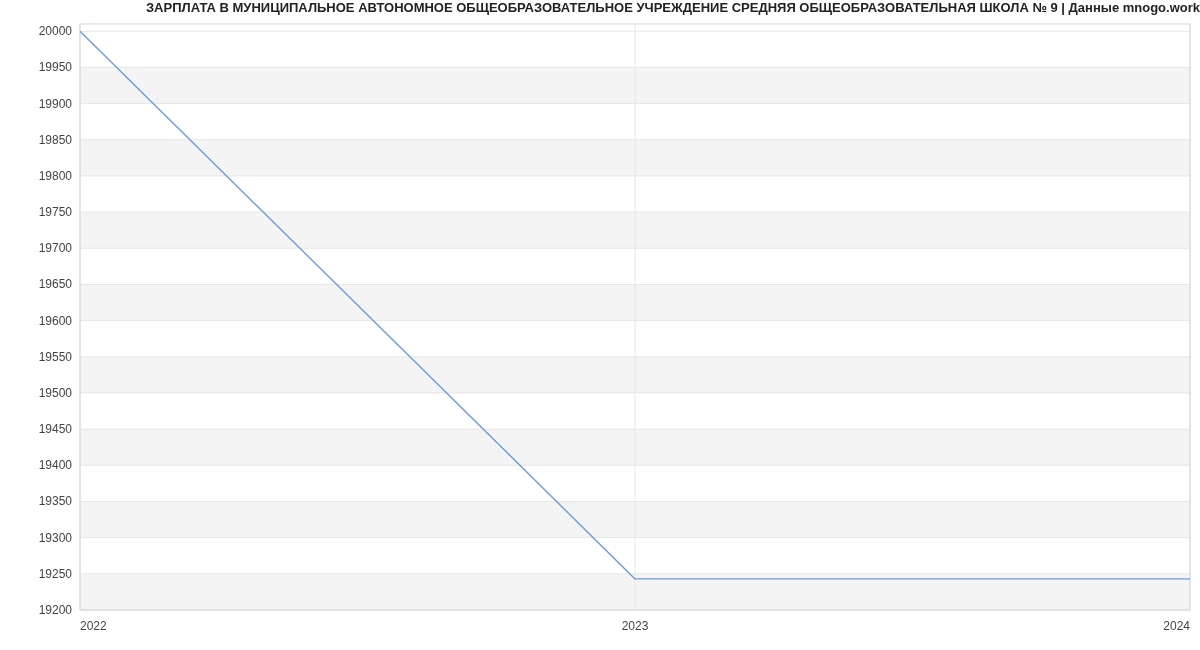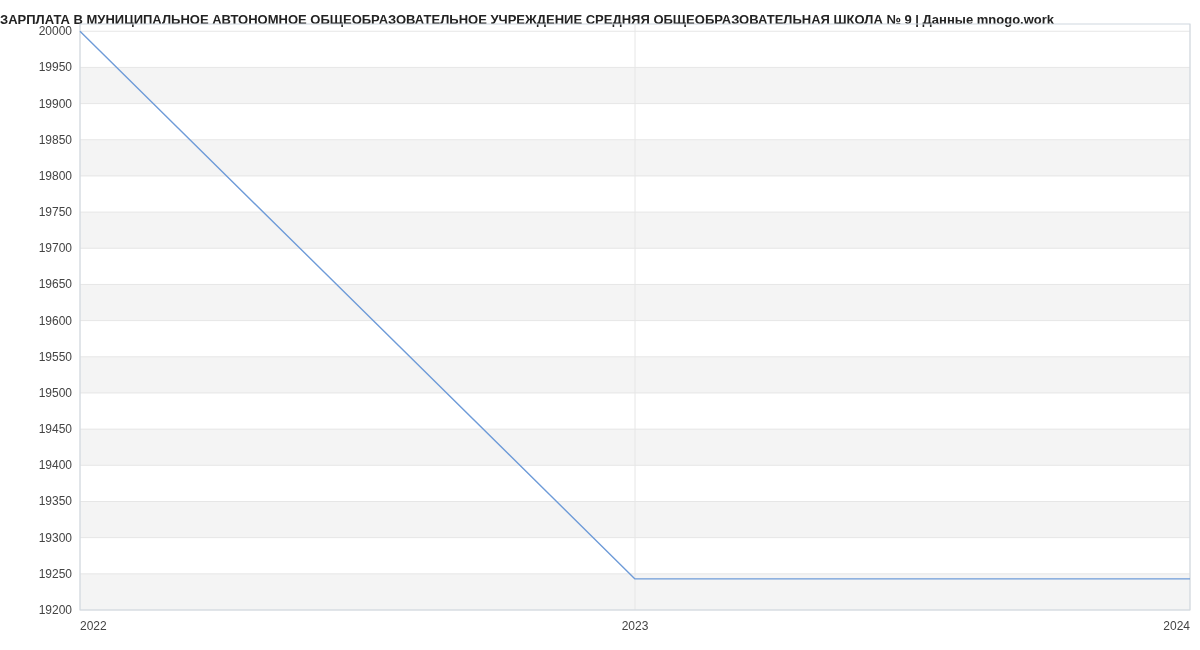--- a/index.html
+++ b/index.html
@@ -12,24 +12,24 @@
     font-size: 12px;
     color: #333333;
   }
   .chart-wrap {
     position: relative;
     width: 1200px;
     height: 650px;
   }
   .title {
     position: absolute;
-    top: 12px;
+    top: 0;
     left: 0;
     width: 100%;
-    text-align: left;
+    text-align: right;
     font-size: 13px;
     font-weight: bold;
     color: #222;
   }
   .plot {
     position: absolute;
     display: block;
   }
 </style>
 </head>

